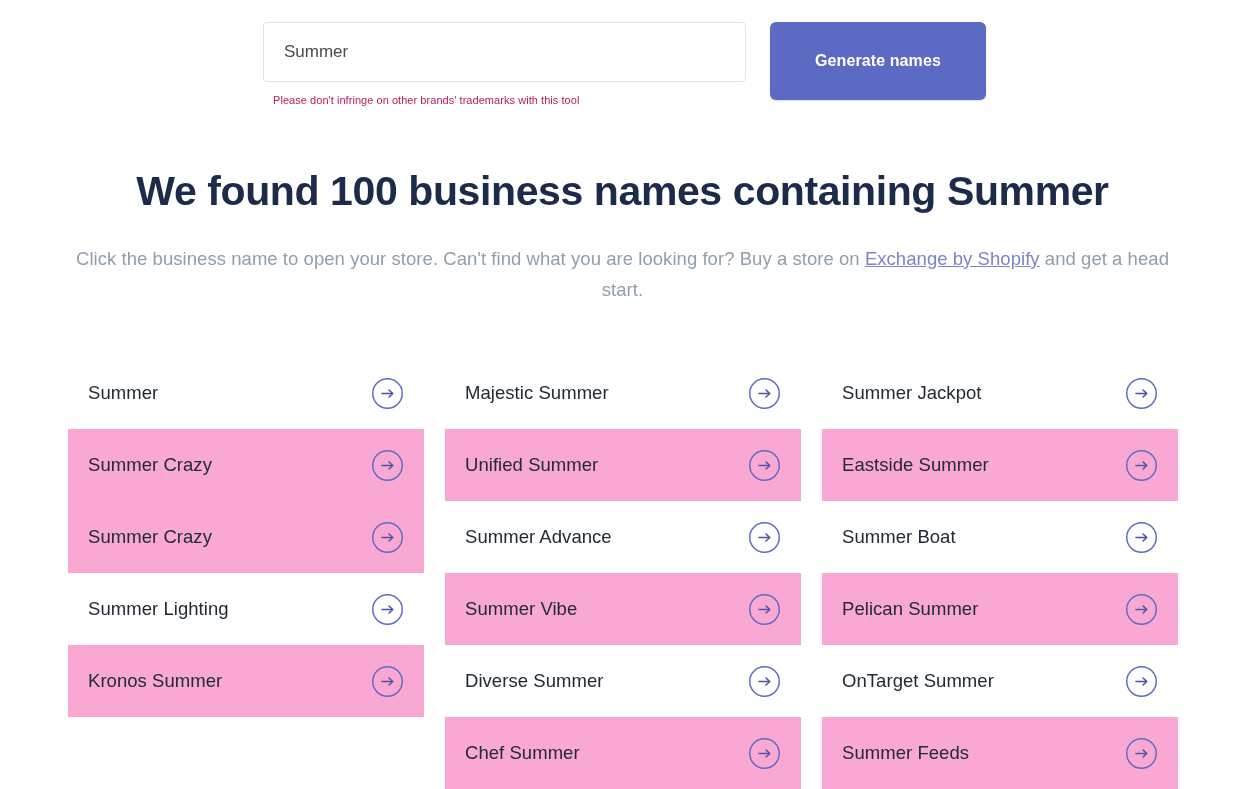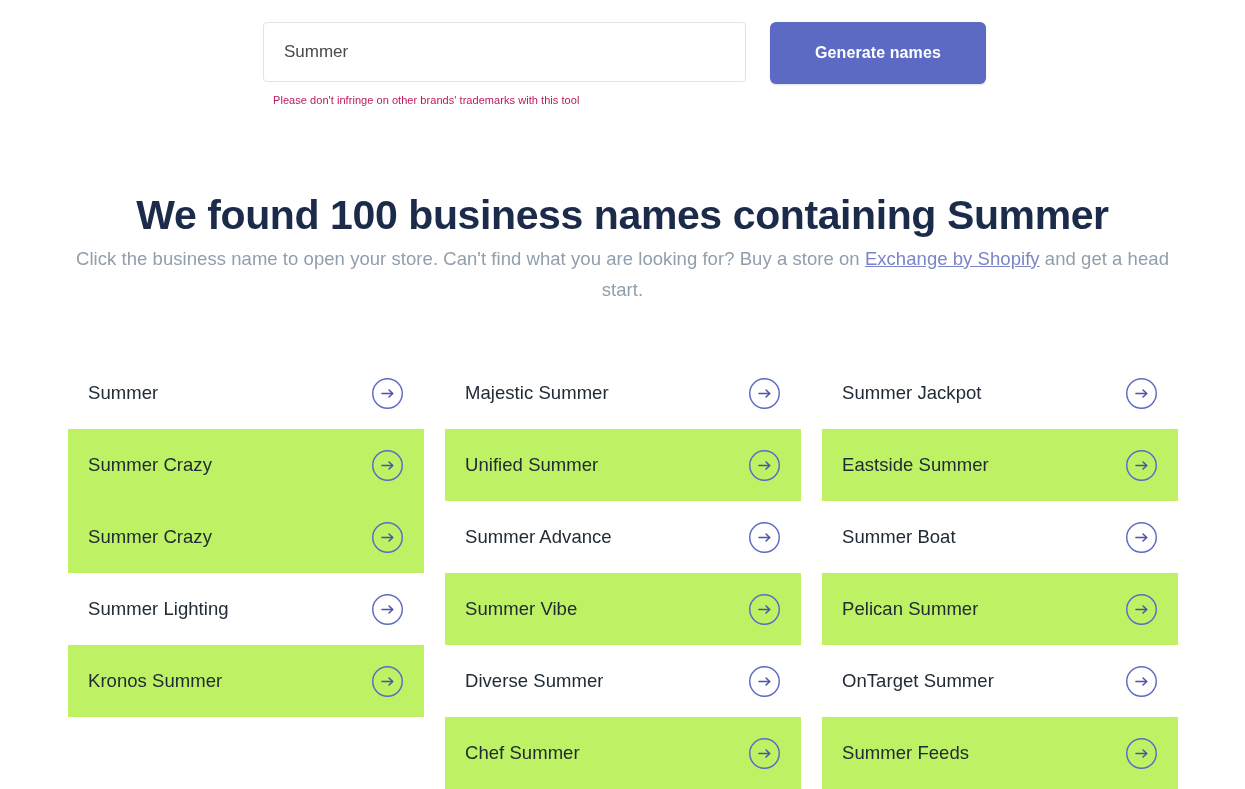--- a/index.html
+++ b/index.html
@@ -49,21 +49,21 @@
     font-size: 17px;
     color: #4a4a4a;
     padding: 0 20px;
     outline: none;
   }
   .search-input::placeholder { color: #919eab; }
 
   .generate-btn {
     margin-left: 24px;
     width: 216px;
-    height: 62px;
+    height: 78px;
     box-sizing: border-box;
     background: #5c6ac4;
     border: none;
     border-radius: 6px;
     color: #ffffff;
     font-family: "Liberation Sans", sans-serif;
     font-size: 16px;
     font-weight: bold;
     letter-spacing: 0.1px;
     cursor: pointer;
@@ -78,21 +78,21 @@
     color: #be185d;
     letter-spacing: 0.05px;
     white-space: nowrap;
     margin-left: 8px;
   }
 
   
   .headline {
     position: absolute;
     left: 0;
-    top: 164px;
+    top: 140px;
     width: 1245px;
     text-align: center;
     font-size: 41px;
     font-weight: bold;
     color: #1c2b4a;
     letter-spacing: -0.4px;
     line-height: 1.2;
   }
 
   .subhead {
@@ -130,21 +130,21 @@
     height: 72px;
     box-sizing: border-box;
     display: flex;
     align-items: center;
     justify-content: space-between;
     padding: 0 20px;
     background: #ffffff;
     cursor: pointer;
   }
   .result-row.alt {
-    background: #bef264;
+    background: #f9a8d4;
   }
   .result-name {
     font-size: 18.5px;
     color: #212b36;
     letter-spacing: 0.05px;
     white-space: nowrap;
     overflow: hidden;
     text-overflow: ellipsis;
   }
   .arrow-circle {

